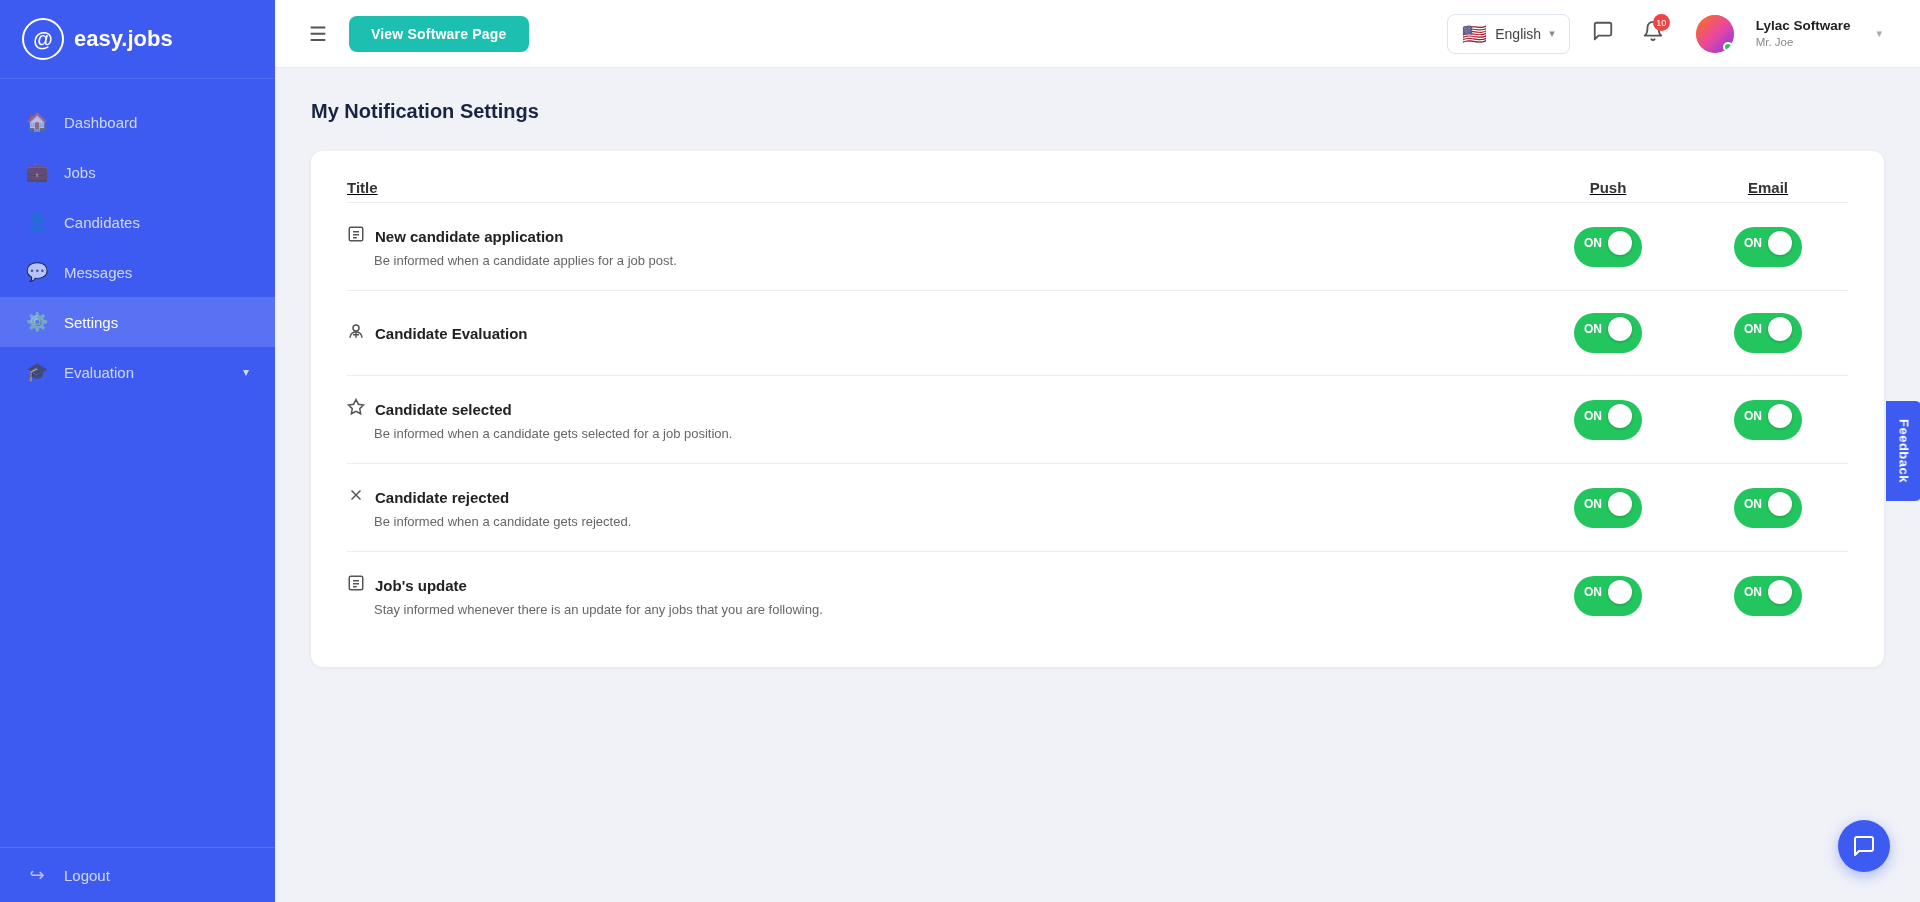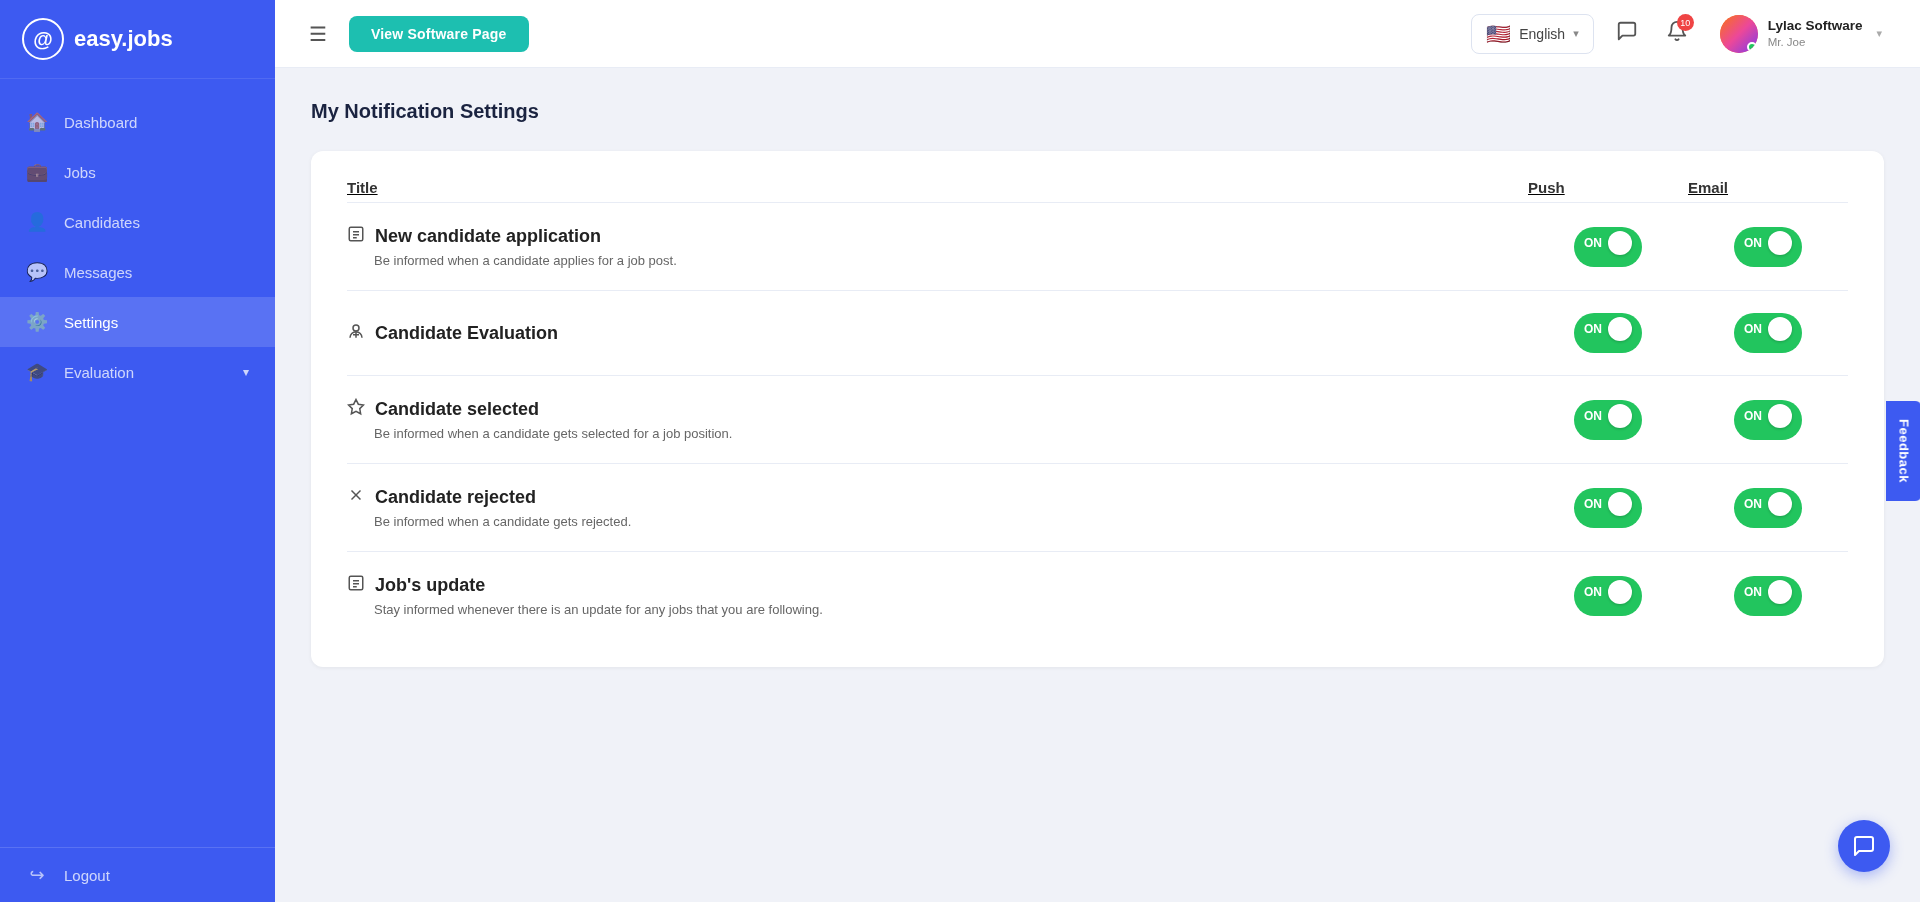--- a/index.html
+++ b/index.html
@@ -144,21 +144,21 @@
       font-weight: 400;
       width: 17px;
       height: 17px;
       display: flex;
       align-items: center;
       justify-content: center;
     }
     .user-profile {
       display: flex;
       align-items: center;
-      gap: 10px;
+      gap: 22px;
       cursor: pointer;
       padding: 4px 10px;
       border-radius: 8px;
     }
     .user-avatar {
       width: 38px;
       height: 38px;
       border-radius: 50%;
       background: linear-gradient(135deg, #f97316, #ec4899);
       display: flex;
@@ -219,40 +219,40 @@
     }
     .notif-table-header-title {
       font-size: 15px;
       font-weight: 600;
       color: #333;
     }
     .notif-table-header-col {
       font-size: 15px;
       font-weight: 600;
       color: #333;
-      text-align: left;
+      text-align: center;
     }
     .notif-row {
       display: grid;
       grid-template-columns: 1fr 160px 160px;
       align-items: center;
       padding: 22px 0;
       border-bottom: 1px solid #e8ecf5;
     }
     .notif-row:last-child { border-bottom: none; }
     .notif-label {
       display: flex;
       flex-direction: column;
       gap: 5px;
     }
     .notif-label-title {
       display: flex;
       align-items: center;
       gap: 10px;
-      font-size: 18px;
+      font-size: 15px;
       font-weight: 600;
       color: #222;
     }
     .notif-icon { font-size: 17px; }
     .notif-desc {
       font-size: 13px;
       color: #666;
       margin-left: 27px;
     }
     .toggle-col {

